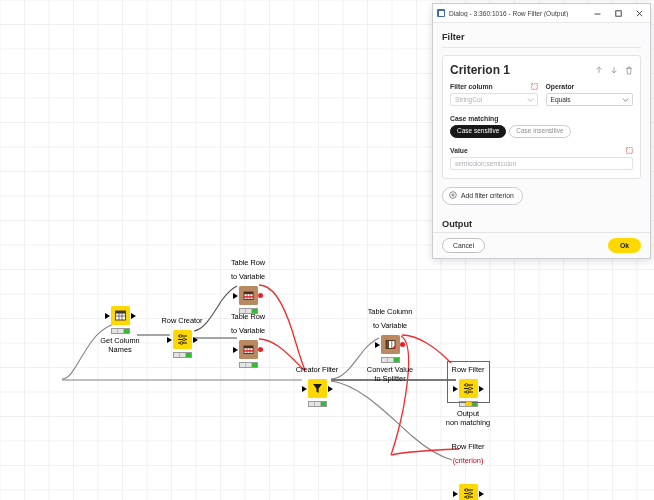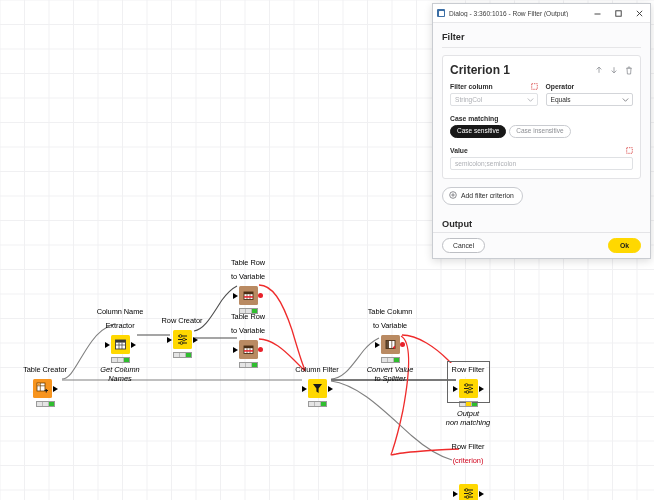--- a/index.html
+++ b/index.html
@@ -96,21 +96,20 @@
   .status .seg.warn {
     background: #ffd300;
     position: relative;
   }
   .node .annot {
     font-size: 7.4px;
     line-height: 9px;
     color: #000;
     white-space: pre-line;
     margin-top: 1.5px;
-    font-style: italic;
   }
   .node.selected .selbox {
     position: absolute;
     border: 1px solid #666;
     background: rgba(255,255,255,0.01);
     box-sizing: border-box;
   }
 
   
   #dialog {
@@ -309,47 +308,22 @@
 
     <path d="M331,380 L456,380" stroke="#4d4d4d" stroke-width="1.6" fill="none"></path>
 
     <path d="M331,381 C360,385 385,412 412,436 C428,450 442,457 452,460" stroke="#808080" stroke-width="1.1" fill="none"></path>
 
     <path d="M402,335 C418,335 436,348 448,360 C455,367 459,371 461,373" stroke="#ef2b2b" stroke-width="1.3" fill="none"></path>
 
     <path d="M401,336 C412,342 410,372 403,410 C398,434 394,446 392,452 C390,456 391,455 396,454 C404,452 448,449 459,449" stroke="#ef2b2b" stroke-width="1.3" fill="none"></path>
   </svg>
 
-  <div class="node" style="left:4px; top:363px;">
-    <div class="title">Table Creator</div>
-    <div class="node-body">
-      <div class="node-icon" style="background:#f7941e;">
-        <svg width="13" height="13" viewBox="0 0 13 13">
-          <rect x="1" y="1" width="8" height="8" fill="#fff" stroke="#6b3c00" stroke-width="0.8"></rect>
-          <line x1="1" y1="3.8" x2="9" y2="3.8" stroke="#6b3c00" stroke-width="0.7"></line>
-          <line x1="4.3" y1="1" x2="4.3" y2="9" stroke="#6b3c00" stroke-width="0.7"></line>
-          <rect x="1.4" y="1.4" width="2.4" height="2" fill="#f7941e"></rect>
-          <path d="M8.5,8.5 L12,8.5 M10.25,7 L10.25,10.5" stroke="#1a1a1a" stroke-width="1.1"></path>
-        </svg>
-      </div>
-      <div class="port out"></div>
-    </div>
-    <div class="status">
-      <div class="bar">
-          <div class="seg"></div>
-          <div class="seg"></div>
-          <div class="seg green"></div>
-        </div>
-    </div>
-    <div class="annot"></div>
-  </div>
 
   <div class="node" style="left:79px; top:305px;">
-    <div class="title">Column Name
-Extractor</div>
     <div class="node-body">
       <div class="port in"></div>
       <div class="node-icon" style="background:#ffd800;">
         <svg width="13" height="13" viewBox="0 0 13 13">
           <rect x="1.5" y="2" width="10" height="9" fill="#fff" stroke="#3a3a3a" stroke-width="0.9"></rect>
           <rect x="1.5" y="2" width="10" height="2.6" fill="#3a3a3a"></rect>
           <line x1="1.5" y1="7" x2="11.5" y2="7" stroke="#3a3a3a" stroke-width="0.7"></line>
           <line x1="5" y1="4.6" x2="5" y2="11" stroke="#3a3a3a" stroke-width="0.7"></line>
           <line x1="8" y1="4.6" x2="8" y2="11" stroke="#3a3a3a" stroke-width="0.7"></line>
         </svg>
@@ -439,21 +413,21 @@
       <div class="bar">
           <div class="seg"></div>
           <div class="seg"></div>
           <div class="seg green"></div>
         </div>
     </div>
     <div class="annot"></div>
   </div>
 
   <div class="node" style="left:276px; top:363px;">
-    <div class="title">Column Filter</div>
+    <div class="title">Creator Filter</div>
     <div class="node-body">
       <div class="port in"></div>
       <div class="node-icon" style="background:#ffd800;">
         <svg width="13" height="13" viewBox="0 0 13 13">
           <path d="M2,2 L11,2 L7.6,6.5 L7.6,11 L5.4,9.6 L5.4,6.5 Z" fill="#1a1a1a"></path>
         </svg>
       </div>
       <div class="port out"></div>
     </div>
     <div class="status">

